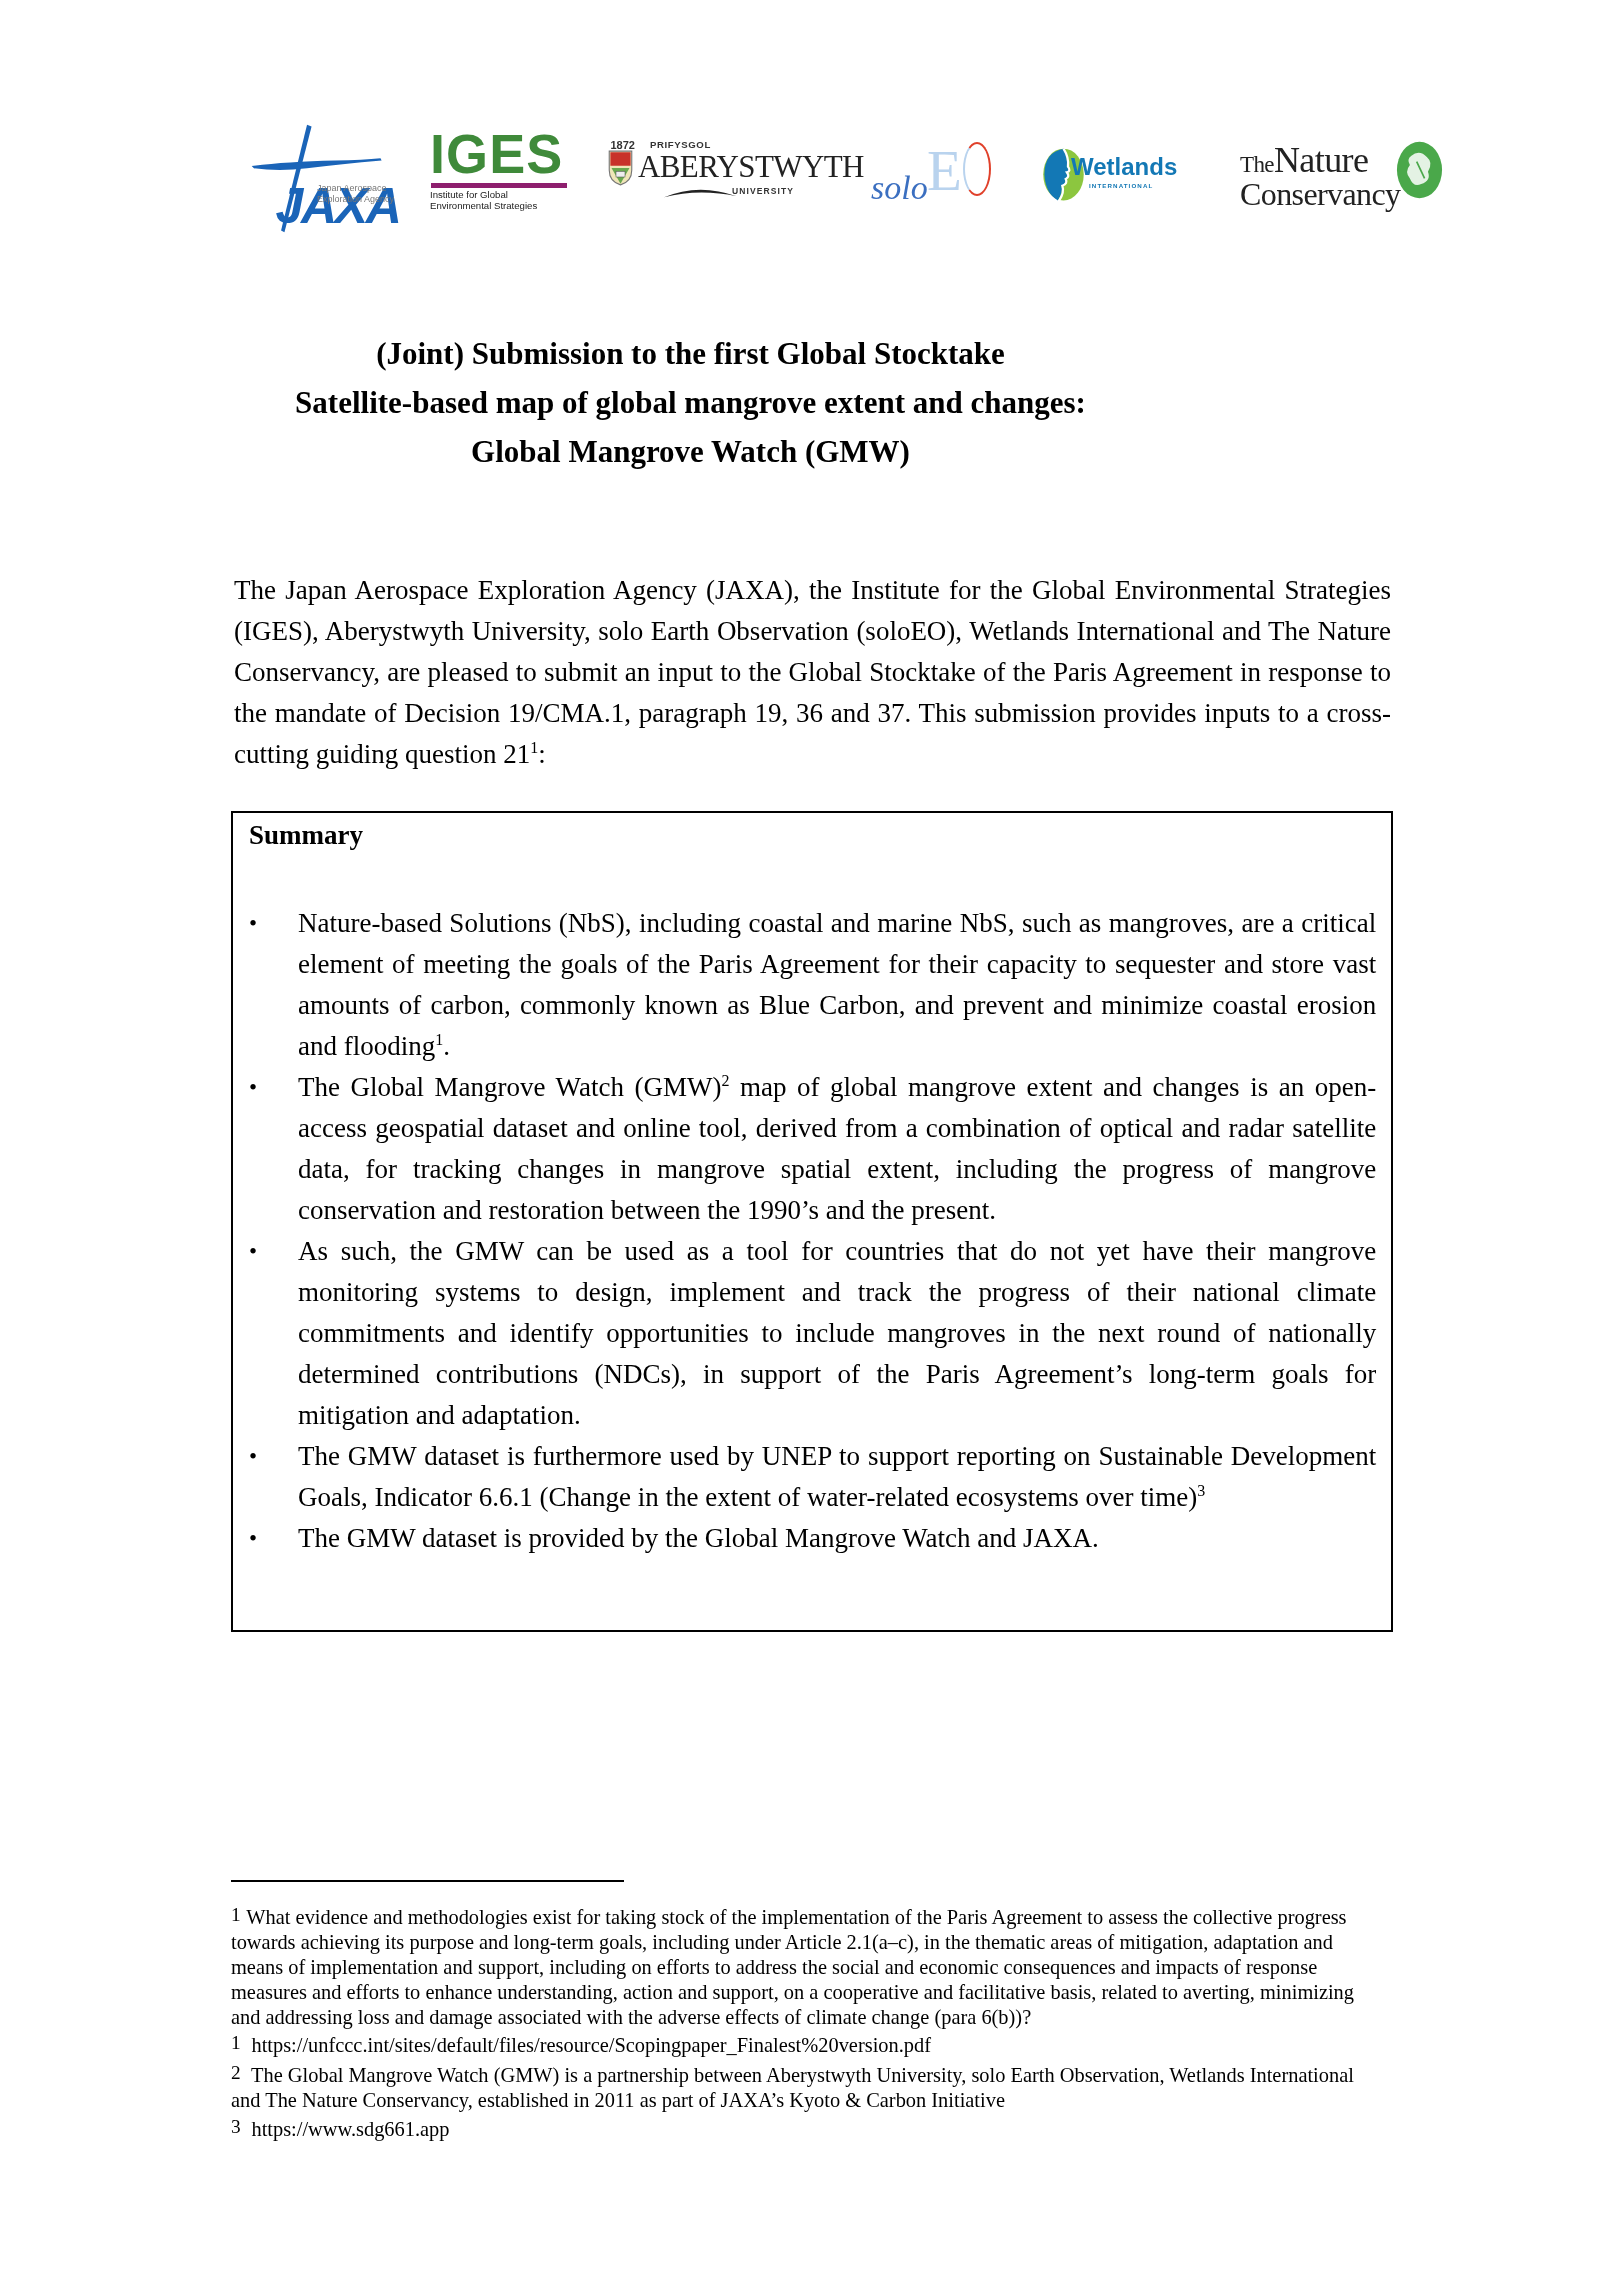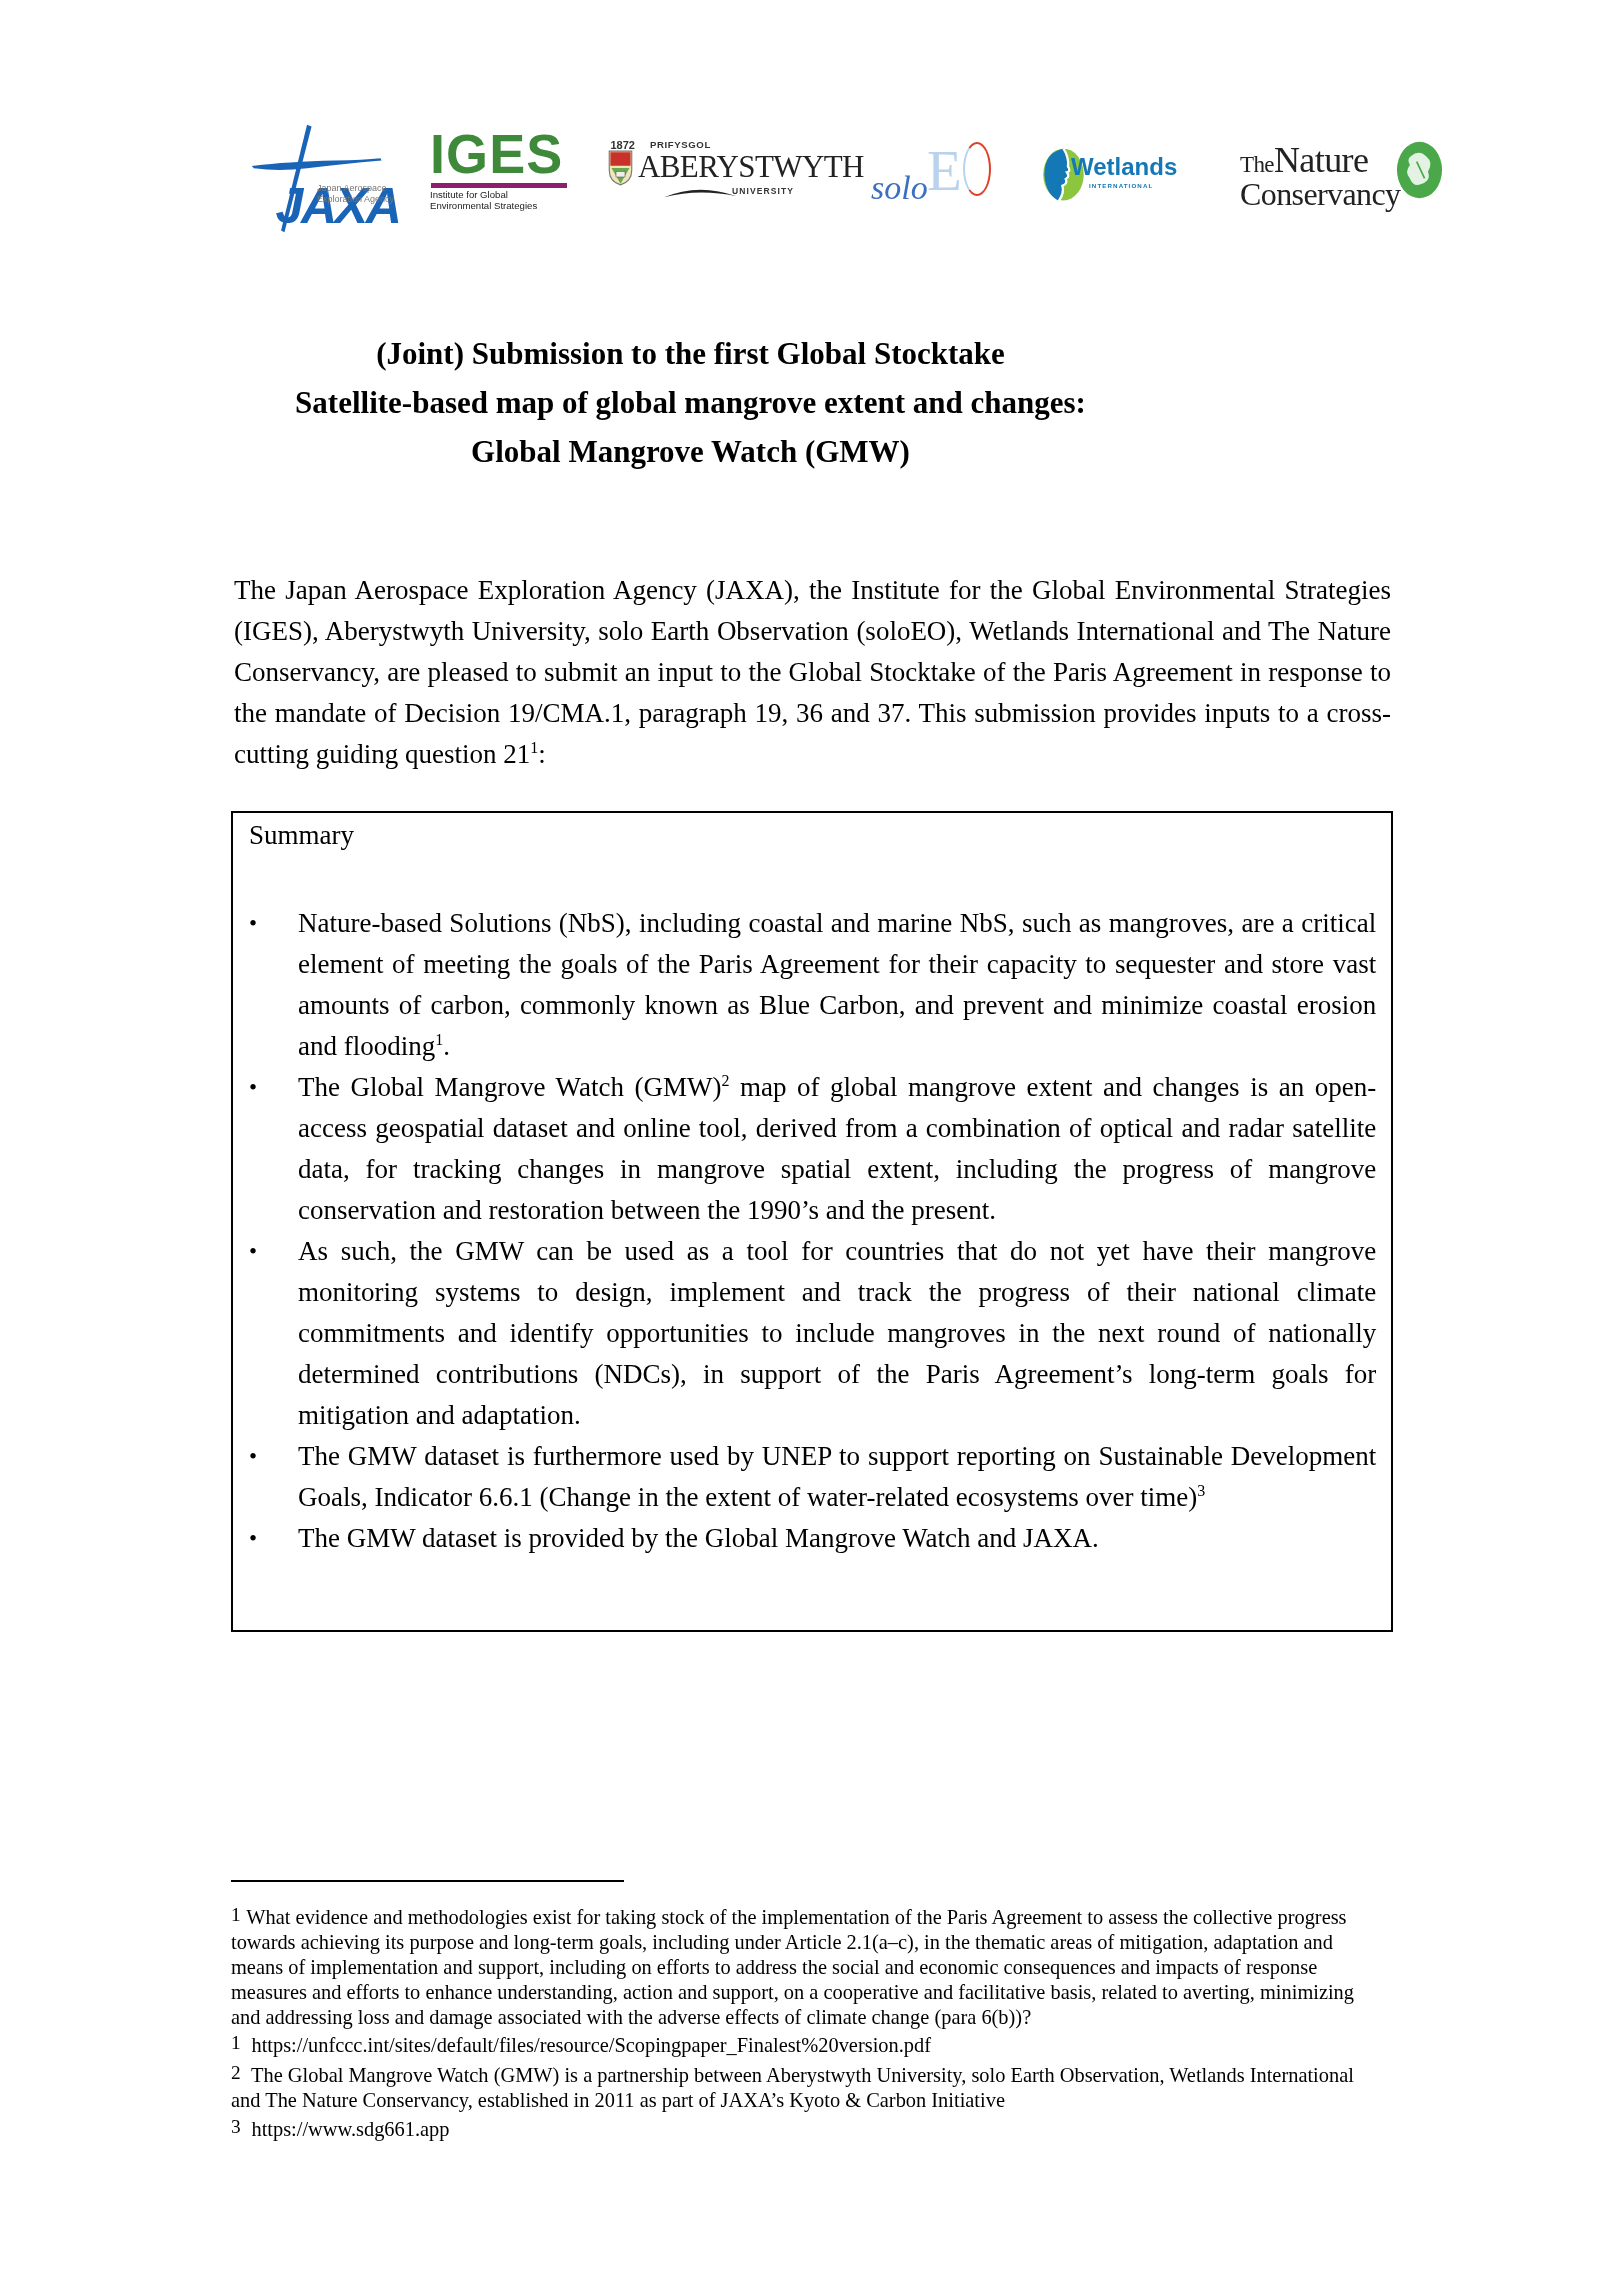--- a/index.html
+++ b/index.html
@@ -52,21 +52,21 @@
     font-size:31px; line-height:49px; top:329px; }
   .title div { white-space:nowrap; }
 
   
   .intro { position:absolute; left:234px; width:1157px; top:570px;
     font-size:27px; line-height:41px; text-align:justify; }
   .intro sup, .bullet sup { font-size:16px; line-height:0; vertical-align:super; }
 
   .box { position:absolute; left:231px; top:811px; width:1158px; height:817px;
     border:2.3px solid #000; box-sizing:content-box; }
-  .box-title { position:absolute; left:16px; top:6.8px; font-size:27px; font-weight:normal; }
+  .box-title { position:absolute; left:16px; top:6.8px; font-size:27px; font-weight:bold; }
   .bullets { position:absolute; left:0; top:90px; width:1158px; margin:0; padding:0; list-style:none; }
   .bullet { position:relative; padding-left:65px; padding-right:14.8px; font-size:27px;
     line-height:41px; text-align:justify; }
   .bullet .dot { position:absolute; left:16px; top:0; font-size:23px; }
 
   
   .fn-rule { position:absolute; left:231px; top:1880px; width:393px; height:2.3px; background:#000; }
   .footnotes { position:absolute; left:231px; top:1902px; width:1157px; font-size:20.4px; line-height:25px; }
   .fn { margin:0; }
   .fn .num { font-size:19.3px; vertical-align:3.4px; margin-right:5.7px; }

